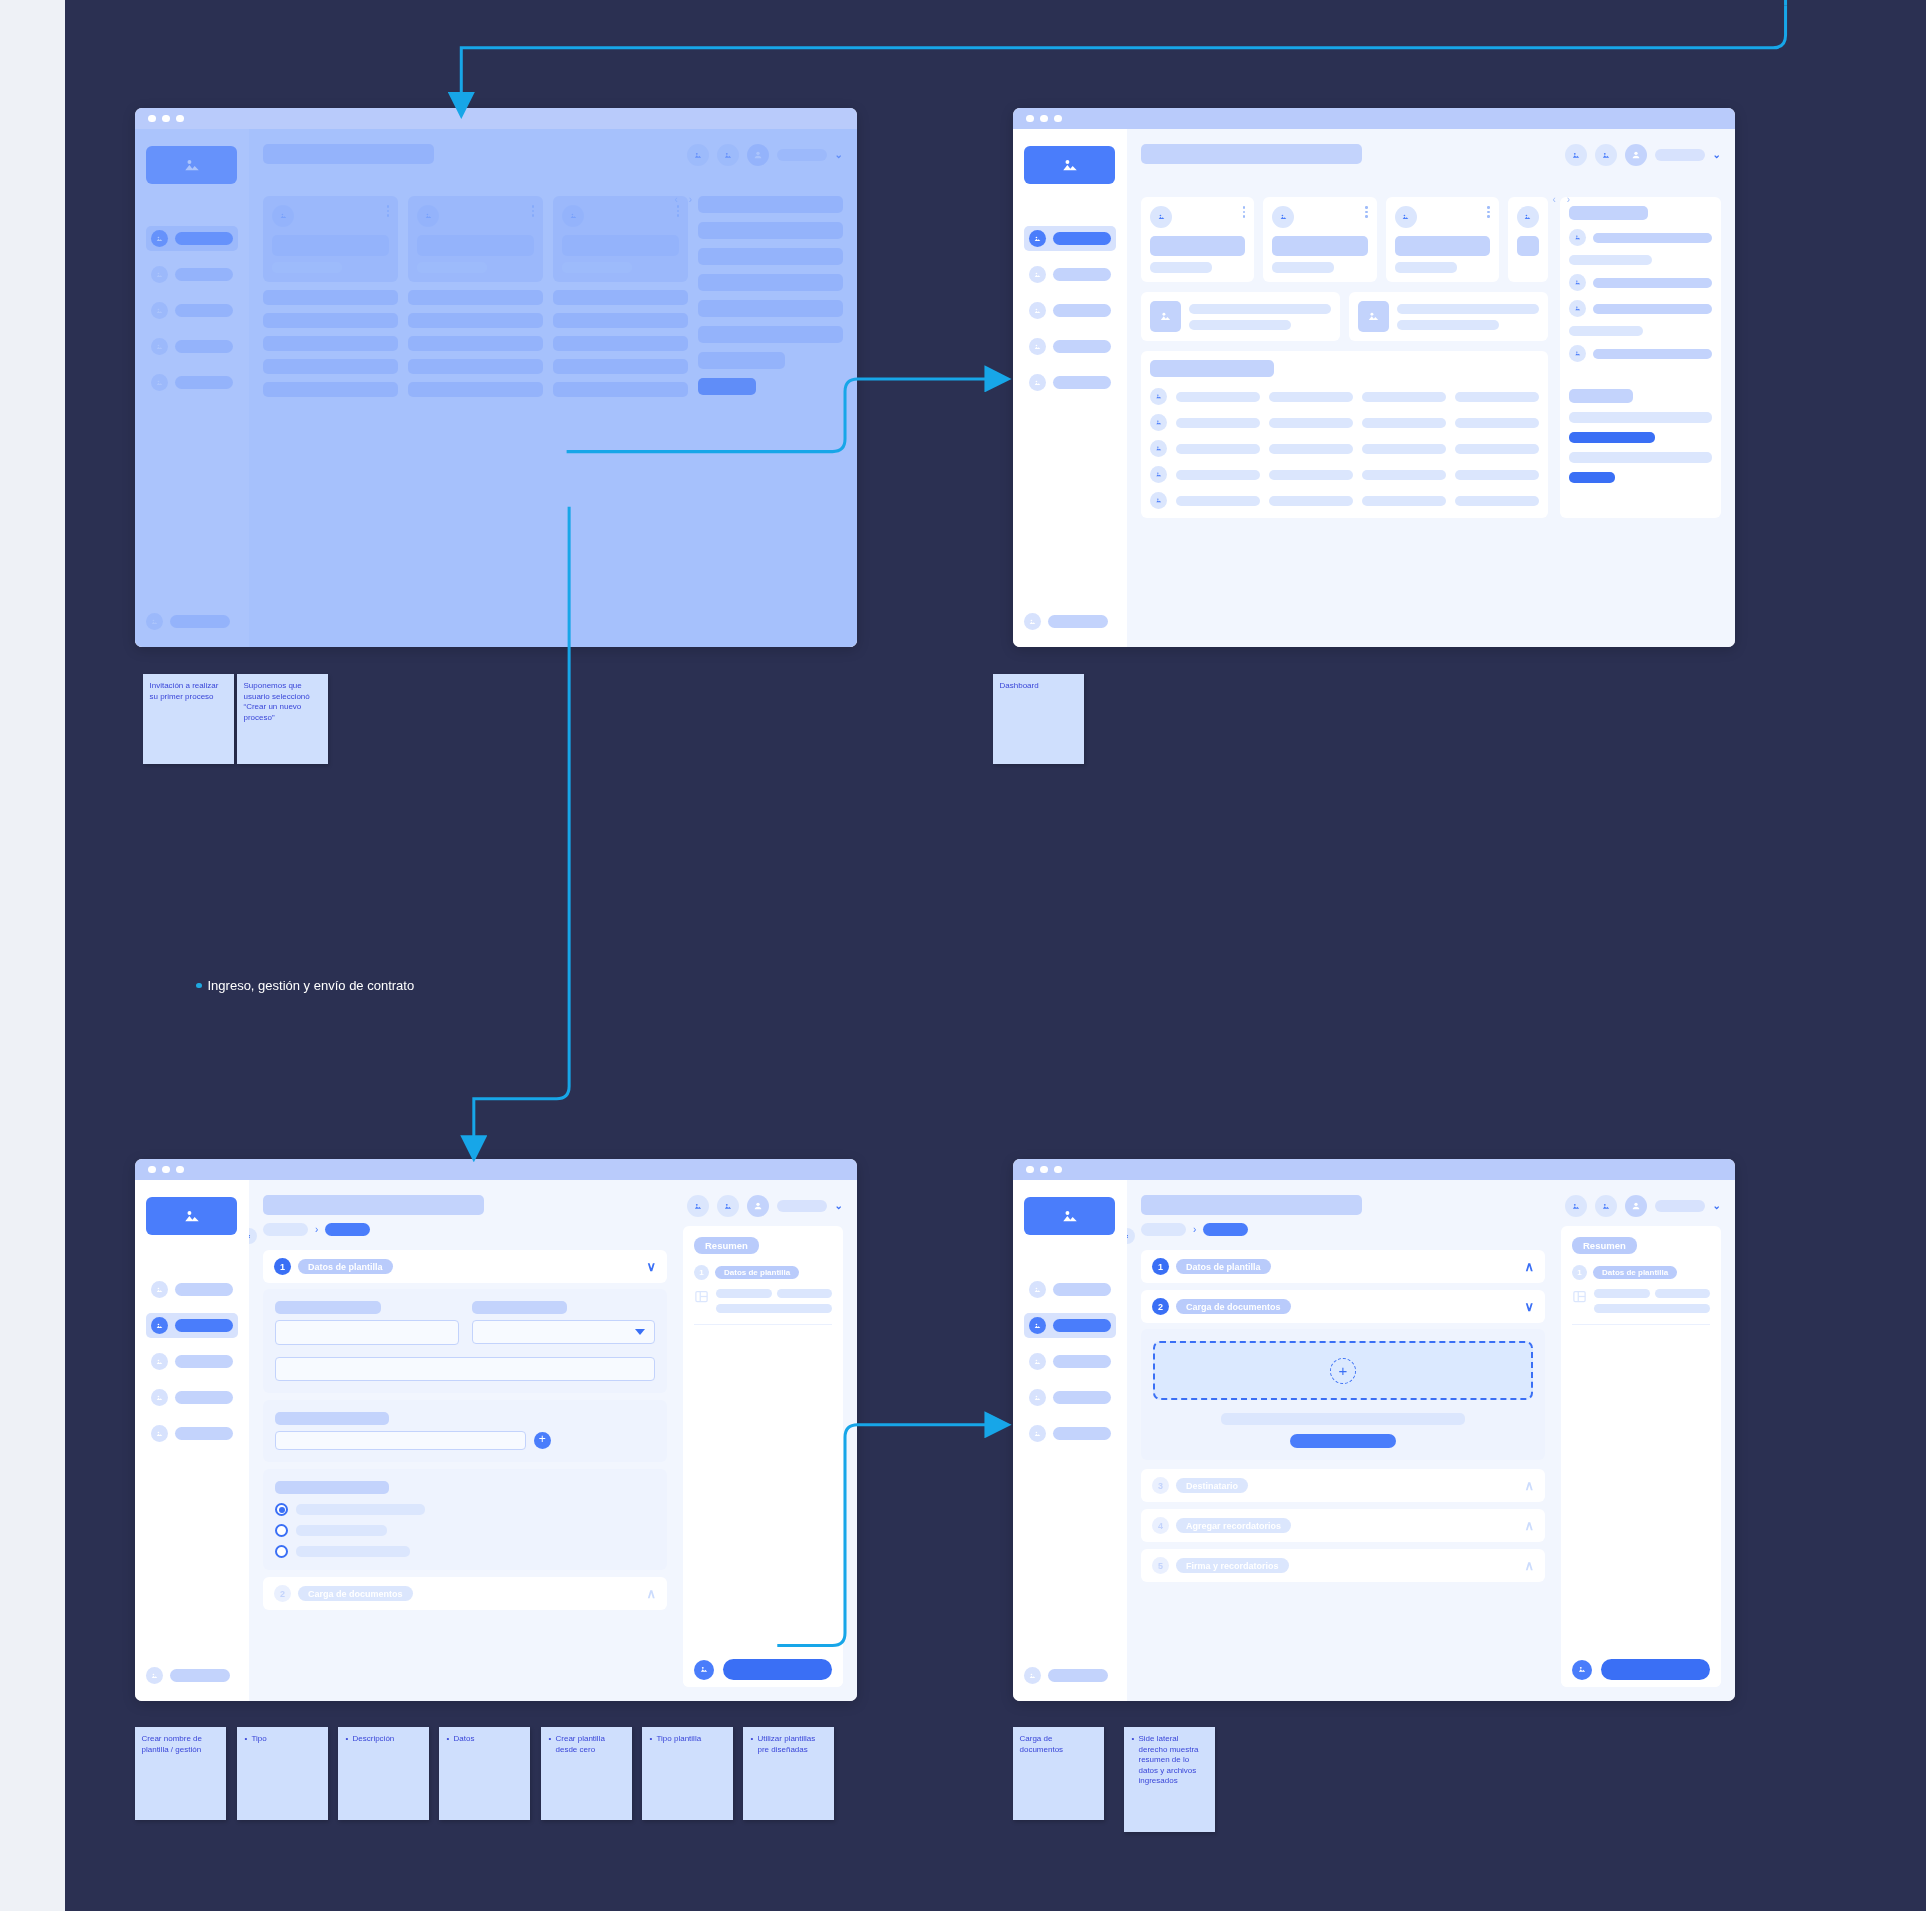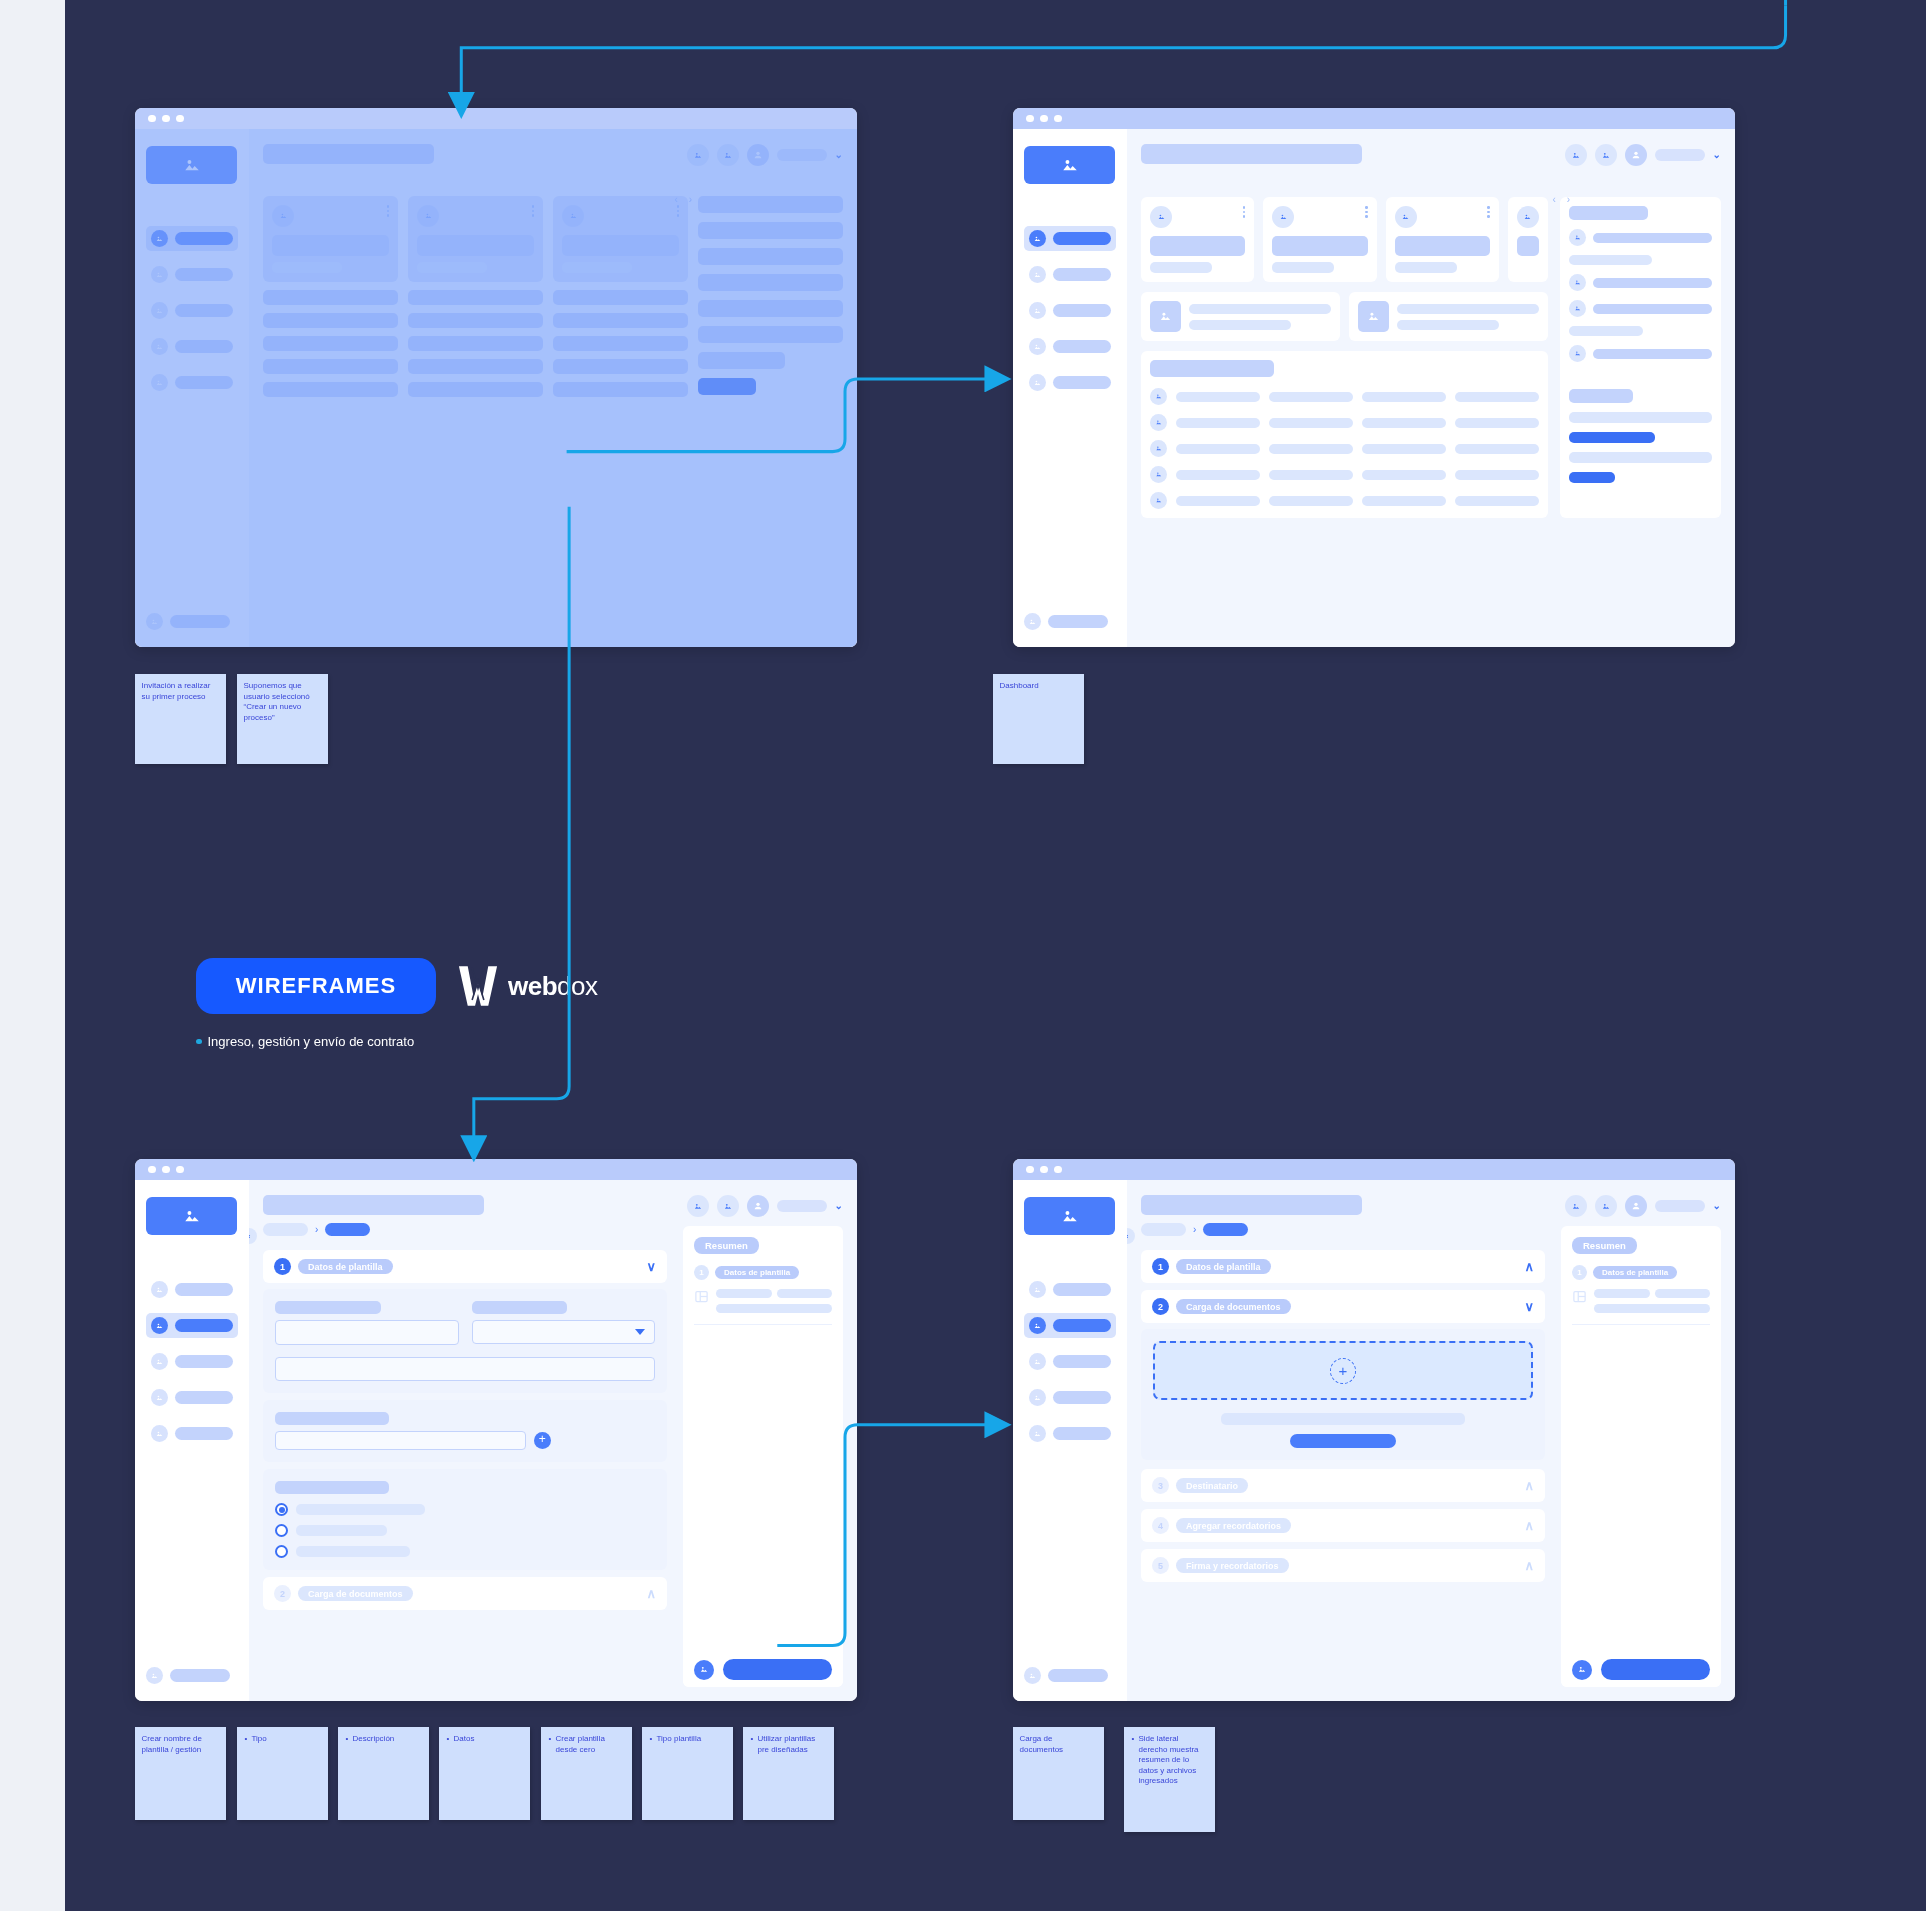--- a/index.html
+++ b/index.html
@@ -1145,21 +1145,21 @@
                 <circle cx="8.6" cy="8" r="2.6" fill="#fff"></circle>
                 <path d="M3 19l5.5-7 4 5 3-3.6L21 19z" fill="#fff"></path>
               </svg>
           </span>
           <span class="btn-pill btn-solid" style="flex:1;height:21px"></span>
         </div>
       </div>
     </div>
   </div>
 
-  <div class="note" style="left:70px; top:674px; width:91px; height:90px;">
+  <div class="note" style="left:78px; top:674px; width:91px; height:90px;">
     <span>Invitación a realizar su primer proceso</span>
   </div>
   <div class="note" style="left:172px; top:674px; width:91px; height:90px;">
     <span>Suponemos que usuario seleccionó “Crear un nuevo proceso”</span>
   </div>
 
   <div class="note" style="left:928px; top:674px; width:91px; height:90px;">
     <span>Dashboard</span>
   </div>
 
@@ -1200,33 +1200,20 @@
   <div class="note" style="left:948px; top:1727px; width:91px; height:93px;">
     <span>Carga de documentos</span>
   </div>
   <div class="note" style="left:1059px; top:1727px; width:91px; height:105px;">
     <ul>
         <li>Side lateral derecho muestra resumen de lo datos y archivos ingresados</li>
       </ul>
   </div>
 
   <div id="brand">
-    <div class="brand-row">
-      <div class="brand-pill">WIREFRAMES</div>
-      <div style="display:flex;align-items:center;gap:8px">
-        <svg width="44" height="46" viewBox="0 0 60 62" aria-hidden="true">
-          <path d="M4 4 L16 4 L24 46 L30 26 L36 46 L44 4 L56 4 L44 58 L34 58 L30 42 L26 58 L16 58 Z" fill="#ffffff"></path>
-          <path d="M22 6 L30 34 L38 6" fill="none" stroke="#2b3052" stroke-width="2.2"></path>
-          <path d="M22 50 L30 24 L38 50" fill="none" stroke="#2b3052" stroke-width="2.2"></path>
-        </svg>
-        <div class="brand-logo-text">
-          <b>web</b><span>dox</span>
-        </div>
-      </div>
-    </div>
     <div class="brand-sub">
       <span class="bdot"></span>
       <span>Ingreso, gestión y envío de contrato</span>
     </div>
   </div>
 
   <svg id="connectors" width="1861" height="1912" viewBox="0 0 3710 3811">
     <defs>
       <marker id="arrowhead" markerWidth="9" markerHeight="9" refX="4.5" refY="4.5" orient="auto">
         <path d="M0 0 L9 4.5 L0 9 Z" fill="#17a6e8"></path>

